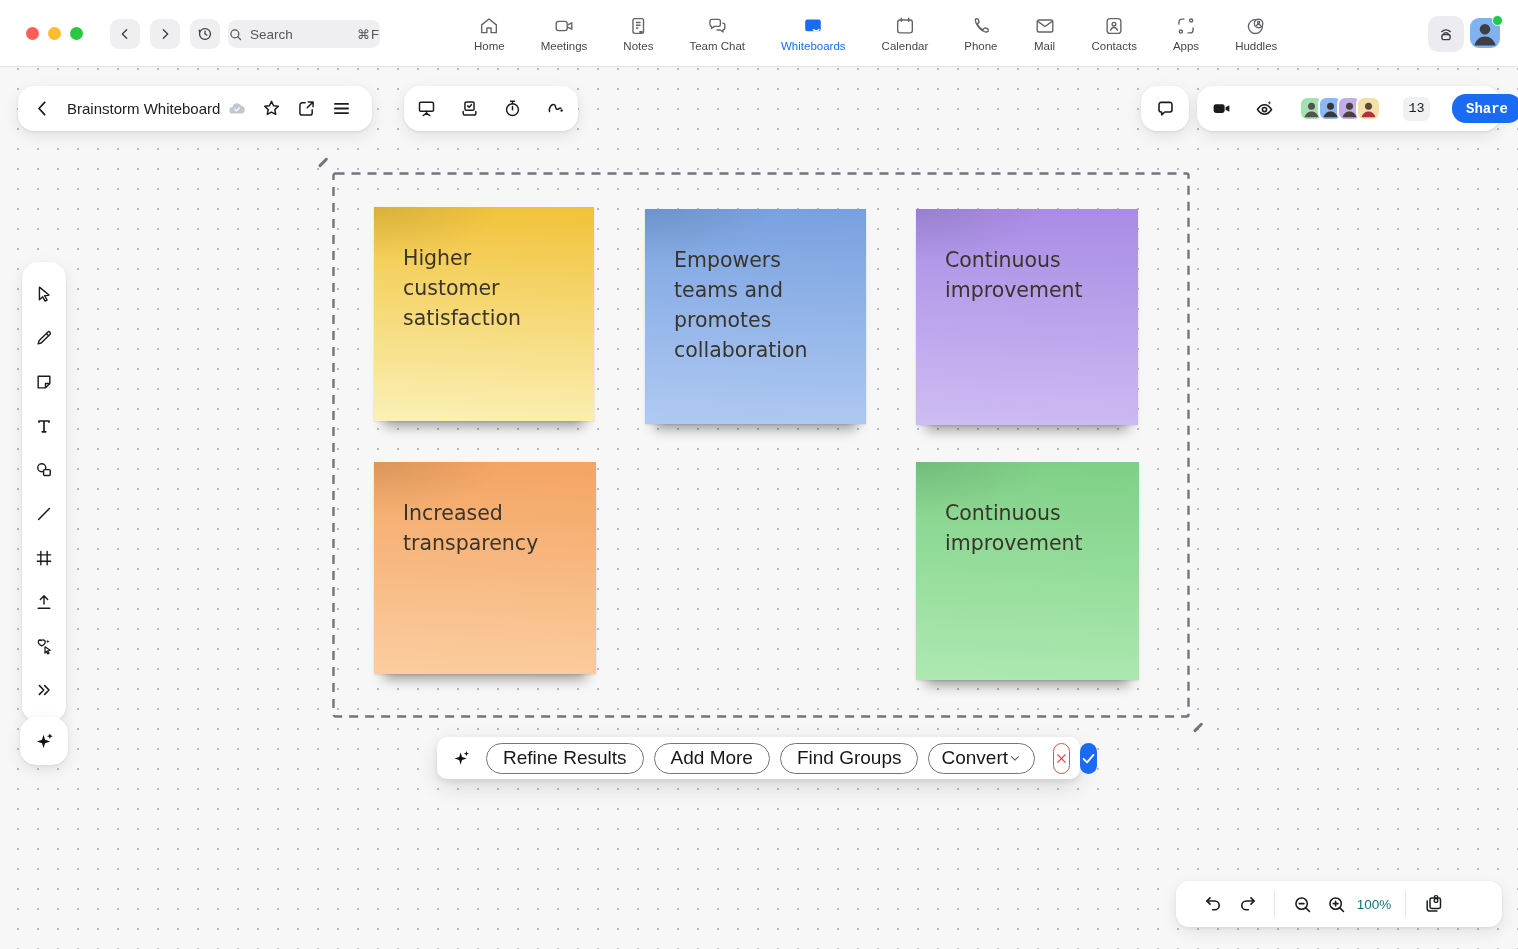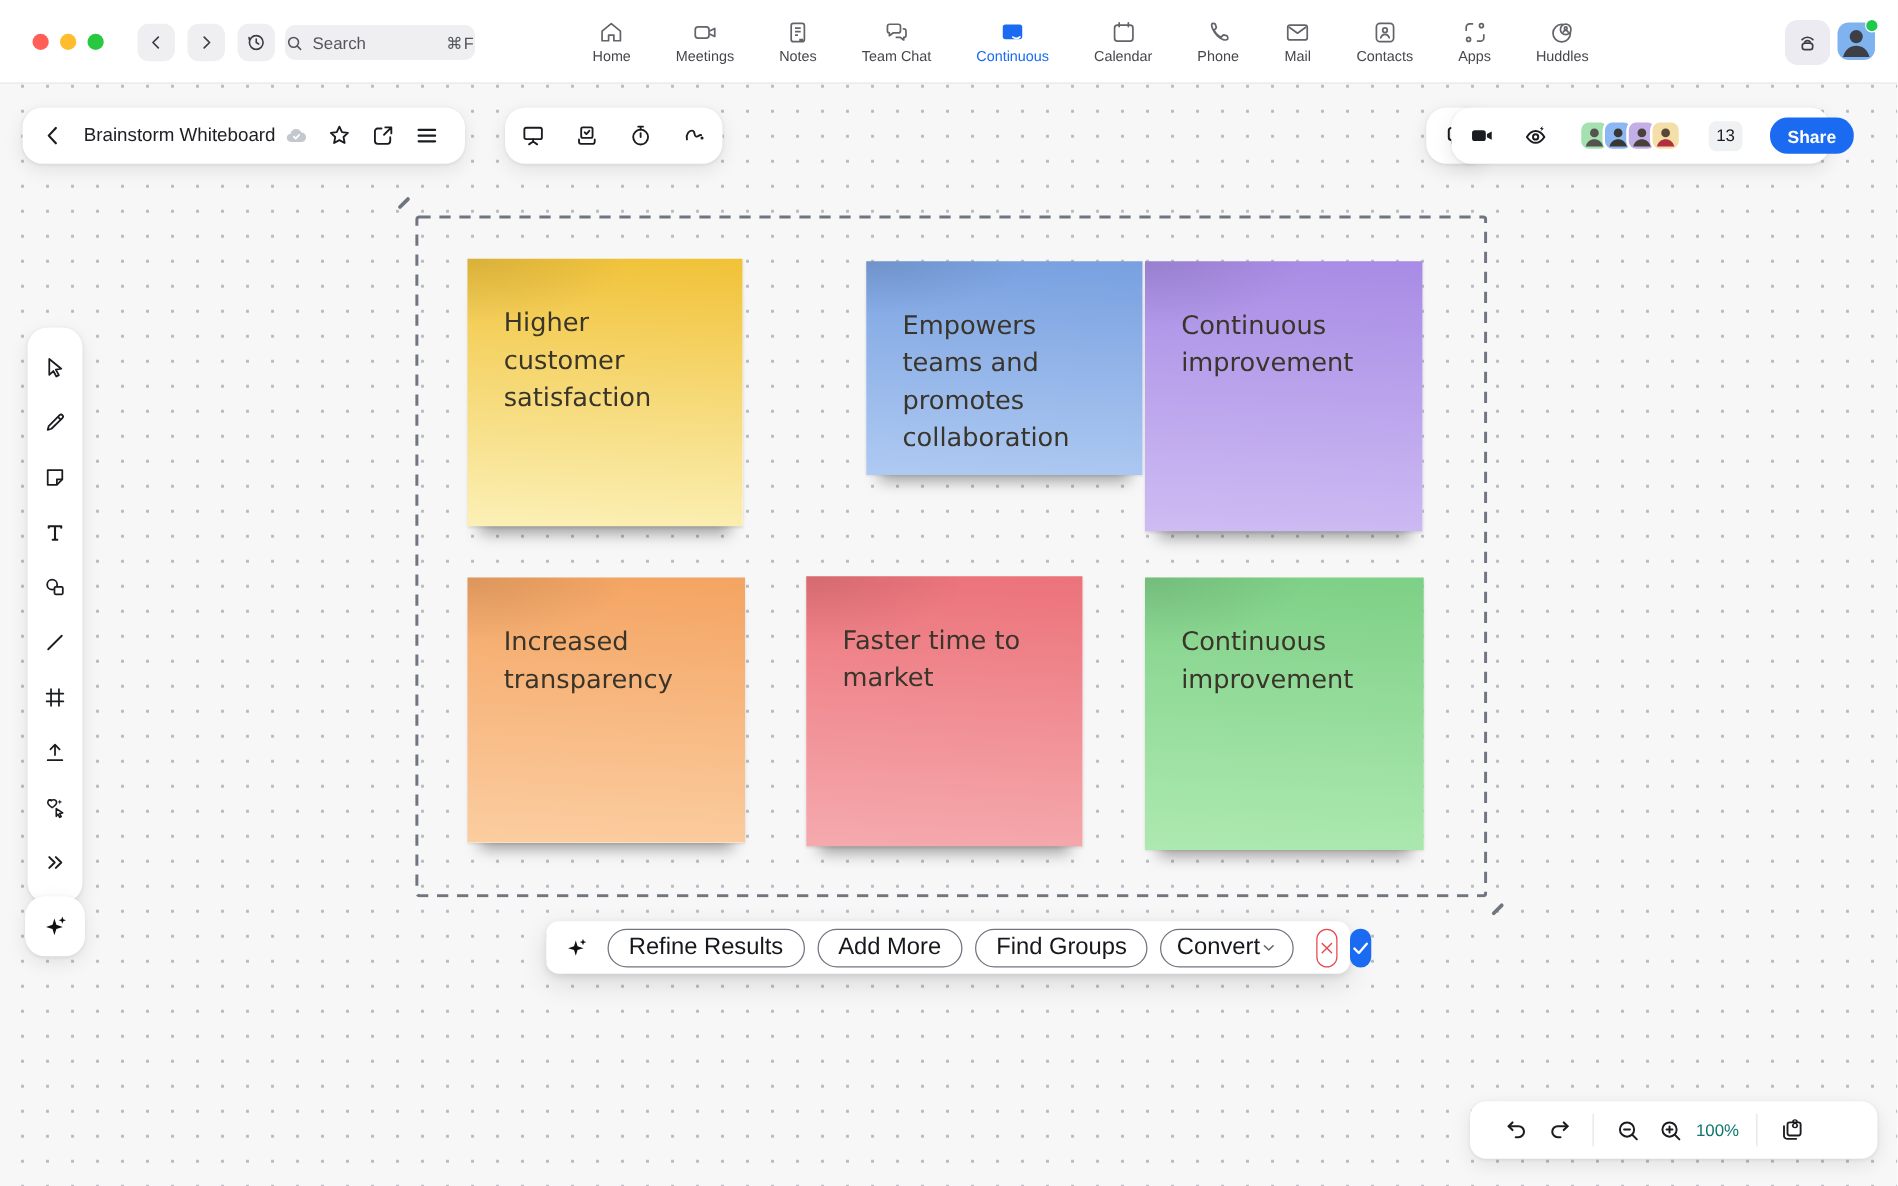--- a/index.html
+++ b/index.html
@@ -46,21 +46,21 @@
           box-shadow:0 1px 3px rgba(0,0,0,.07), 0 5px 16px rgba(0,0,0,.09);
           display:flex; align-items:center; z-index:20; }
   .ic { display:flex; align-items:center; justify-content:center; color:#1B1C1F; cursor:pointer;
         background:none; border:none; }
   .ic svg { width:21px; height:21px; }
 
   .board-title-pill { left:18px; top:86px; height:45px; padding:0 20px 0 14px; gap:14px; }
   .board-title { font-size:15px; color:#202124; white-space:nowrap; display:flex; align-items:center; gap:7px; }
   .tools-pill { left:404px; top:86px; height:45px; padding:0 12px; gap:22px; }
   .comment-pill { left:1141px; top:86px; width:48px; height:45px; justify-content:center; }
-  .collab-pill { left:1161px; top:86px; width:303px; height:45px; padding:0 12px 0 14px; gap:22px; }
+  .collab-pill { left:1197px; top:86px; width:303px; height:45px; padding:0 12px 0 14px; gap:22px;font-family:Liberation Mono, monospace; }
 
   .avatar-stack { display:flex; margin-left:2px; }
   .pav { width:25px; height:25px; border-radius:8px; border:2px solid #fff; margin-left:-6px; overflow:hidden; }
   .pav:first-child { margin-left:0; }
   .pav svg { width:100%; height:100%; }
   .count-badge { background:#F0F1F3; border-radius:6px; height:24px; min-width:27px; padding:0 5px;
                  display:flex; align-items:center; justify-content:center; font-size:13.5px; color:#1B1C1F; }
   .share-btn { background:#1A6BF2; color:#fff; border:none; border-radius:14px; height:29px; padding:0 14px;
                font-size:14px; font-weight:bold; cursor:pointer; font-family:inherit; }
 
@@ -169,21 +169,21 @@
             <path d="M6.3 4.8 h7.4 a2 2 0 0 1 2 2 v3.6 a2 2 0 0 1 -2 2 H9.2 L6 14.8 v-2.4 a2 2 0 0 1 -1.7-2 V6.8 a2 2 0 0 1 2-2 Z"></path>
             <path d="M17.7 8.9 h.8 a2 2 0 0 1 2 2 v3.4 a2 2 0 0 1 -2 2 v2.2 l-3-2.2 h-4"></path>
           </svg>
         <span class="lbl">Team Chat</span>
       </div>
       <div class="nav-item active">
         <svg viewBox="0 0 24 24">
             <rect x="3.5" y="5" width="17" height="12.8" rx="2.4" fill="currentColor"></rect>
             <path d="M12.3 16 c2.6 2 5.2 1 6.2-.2" stroke="#fff" stroke-width="1.5" fill="none" stroke-linecap="round"></path>
           </svg>
-        <span class="lbl">Continuous</span>
+        <span class="lbl">Whiteboards</span>
       </div>
       <div class="nav-item">
         <svg viewBox="0 0 24 24" fill="none" stroke="currentColor" stroke-width="1.5" stroke-linejoin="round">
             <rect x="4" y="5.5" width="16" height="14" rx="2.5"></rect>
             <path d="M8 3.6 v3.2 M16 3.6 v3.2" stroke-linecap="round"></path>
           </svg>
         <span class="lbl">Calendar</span>
       </div>
       <div class="nav-item">
         <svg viewBox="0 0 24 24" fill="none" stroke="currentColor" stroke-width="1.5" stroke-linejoin="round">
@@ -248,31 +248,28 @@
       <svg width="858" height="546">
         <rect x="1.5" y="1.5" width="855" height="543" rx="2" fill="none" stroke="#6F7680" stroke-width="2.4" stroke-dasharray="9 7"></rect>
       </svg>
       <span class="handle" style="left:-15px; top:-11px;"></span>
       <span class="handle" style="right:-14px; bottom:-10px;"></span>
     </div>
 
     <div class="note" style="left: 374px; top: 140px; width: 220px; height: 214px; background: radial-gradient(130% 55% at 0% 0%, rgba(0, 0, 0, 0.1), rgba(0, 0, 0, 0) 45%), linear-gradient(183deg, rgb(241, 194, 56) 0%, rgb(251, 240, 182) 100%);">
       <span>Higher customer satisfaction</span>
     </div>
-    <div class="note" style="left: 645px; top: 142px; width: 221px; height: 171px; background: radial-gradient(130% 55% at 0% 0%, rgba(0, 0, 0, 0.1), rgba(0, 0, 0, 0) 45%), linear-gradient(183deg, rgb(120, 160, 224) 0%, rgb(175, 202, 242) 100%); margin-left: 48px;">
+    <div class="note" style="left: 645px; top: 142px; width: 221px; height: 215px; background: radial-gradient(130% 55% at 0% 0%, rgba(0, 0, 0, 0.1), rgba(0, 0, 0, 0) 45%), linear-gradient(183deg, rgb(120, 160, 224) 0%, rgb(175, 202, 242) 100%);">
       <span>Empowers teams and promotes collaboration</span>
     </div>
     <div class="note" style="left: 916px; top: 142px; width: 222px; height: 216px; background: radial-gradient(130% 55% at 0% 0%, rgba(0, 0, 0, 0.1), rgba(0, 0, 0, 0) 45%), linear-gradient(183deg, rgb(168, 139, 229) 0%, rgb(206, 188, 243) 100%);">
       <span>Continuous improvement</span>
     </div>
     <div class="note" style="left: 374px; top: 395px; width: 222px; height: 212px; background: radial-gradient(130% 55% at 0% 0%, rgba(0, 0, 0, 0.1), rgba(0, 0, 0, 0) 45%), linear-gradient(183deg, rgb(244, 164, 98) 0%, rgb(251, 205, 160) 100%);">
       <span>Increased transparency</span>
-    </div>
-    <div class="note" style="left: 645px; top: 394px; width: 221px; height: 216px; background: radial-gradient(130% 55% at 0% 0%, rgba(0, 0, 0, 0.1), rgba(0, 0, 0, 0) 45%), linear-gradient(183deg, rgb(236, 114, 122) 0%, rgb(245, 170, 174) 100%);">
-      <span>Faster time to market</span>
     </div>
     <div class="note" style="left: 916px; top: 395px; width: 223px; height: 218px; background: radial-gradient(130% 55% at 0% 0%, rgba(0, 0, 0, 0.1), rgba(0, 0, 0, 0) 45%), linear-gradient(183deg, rgb(126, 208, 134) 0%, rgb(173, 233, 177) 100%);">
       <span>Continuous improvement</span>
     </div>
   </main>
 
   <div class="pill board-title-pill">
     <button class="ic">
       <svg viewBox="0 0 24 24" fill="none" stroke="currentColor" stroke-width="2" stroke-linecap="round" stroke-linejoin="round">
           <path d="M14.5 5 L8 12 l6.5 7"></path>

